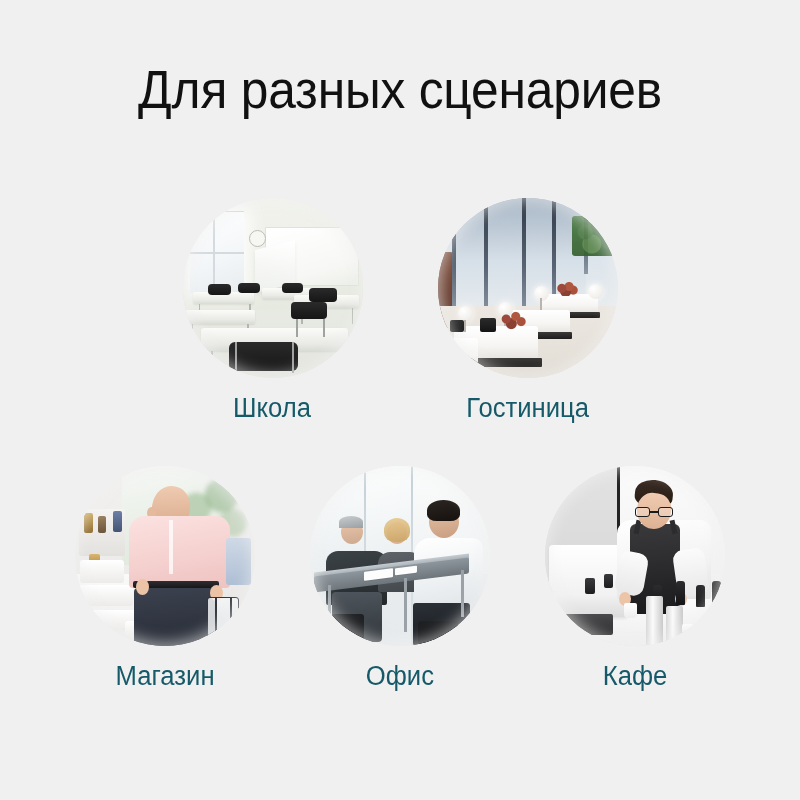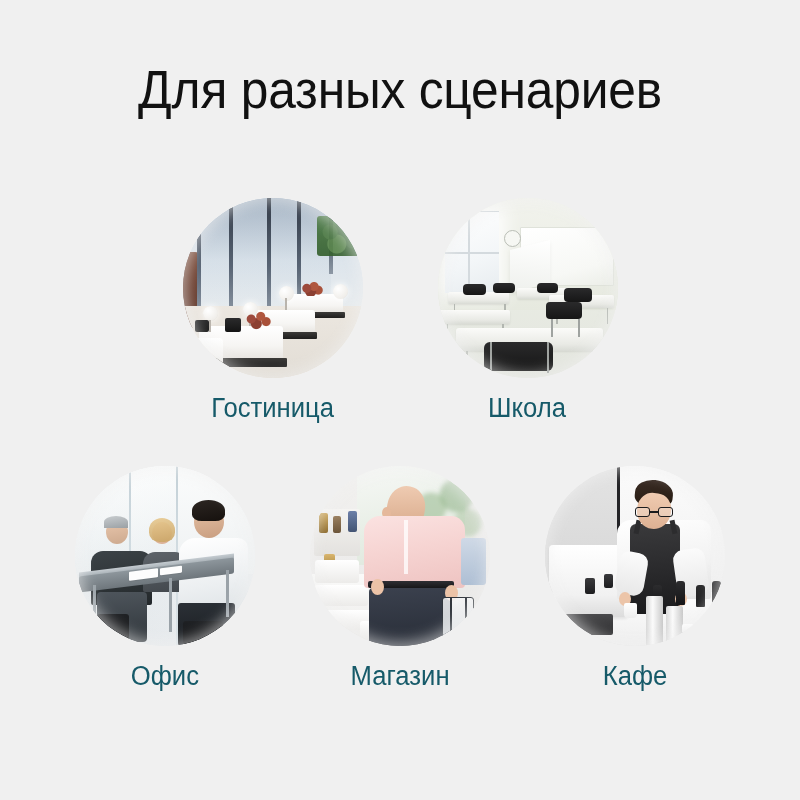--- a/index.html
+++ b/index.html
@@ -366,20 +366,64 @@
   }
 </style>
 </head>
 <body>
 
 <div id="page">
 
   <h1 class="page-title">Для разных сценариев</h1>
 
   <div class="row row-top">
+
+    <div class="scenario">
+      <div class="circle-frame">
+        <div class="scene sc-school">
+          <div class="wall"></div>
+          <div class="window"></div>
+          <div class="winbar" style="left:4%;top:7%;width:30%;height:1.5px;"></div>
+          <div class="winbar" style="left:4%;top:30%;width:30%;height:1.5px;"></div>
+          <div class="winbar" style="left:17%;top:7%;width:1.5px;height:46%;"></div>
+          <div class="whiteboard"></div>
+          <div class="clock"></div>
+          <div class="screen"></div>
+
+          <div class="desk" style="left:6%;top:52%;width:34%;height:7%;"></div>
+          <div class="deskleg" style="left:9%;top:59%;height:9%;"></div>
+          <div class="deskleg" style="left:37%;top:59%;height:9%;"></div>
+          <div class="desk" style="left:44%;top:50%;width:32%;height:6%;"></div>
+          <div class="desk" style="left:62%;top:54%;width:36%;height:7%;"></div>
+          <div class="deskleg" style="left:66%;top:61%;height:9%;"></div>
+          <div class="deskleg" style="left:94%;top:61%;height:9%;"></div>
+
+          <div class="desk" style="left:0%;top:62%;width:40%;height:8%;"></div>
+          <div class="deskleg" style="left:5%;top:70%;height:11%;"></div>
+          <div class="deskleg" style="left:36%;top:70%;height:11%;"></div>
+
+          <div class="desk" style="left:10%;top:72%;width:82%;height:13%;border-radius:3px;"></div>
+          <div class="deskleg" style="left:16%;top:85%;height:14%;width:2px;"></div>
+          <div class="deskleg" style="left:86%;top:85%;height:14%;width:2px;"></div>
+
+          <div class="chair" style="left:14%;top:48%;width:13%;height:6%;"></div>
+          <div class="chair" style="left:31%;top:47%;width:12%;height:6%;"></div>
+          <div class="chair" style="left:55%;top:47%;width:12%;height:6%;"></div>
+          <div class="chair" style="left:70%;top:50%;width:16%;height:8%;"></div>
+          <div class="chair" style="left:60%;top:58%;width:20%;height:9%;"></div>
+          <div class="chairleg" style="left:63%;top:67%;height:10%;"></div>
+          <div class="chairleg" style="left:78%;top:67%;height:10%;"></div>
+          <div class="chair" style="left:26%;top:80%;width:38%;height:16%;border-radius:6px;"></div>
+          <div class="chairleg" style="left:29%;top:80%;height:17%;"></div>
+          <div class="chairleg" style="left:61%;top:80%;height:17%;"></div>
+        </div>
+        <div class="soft-vignette"></div>
+      </div>
+      <div class="scenario-label">Школа</div>
+    </div>
 
     <div class="scenario">
       <div class="circle-frame">
         <div class="scene sc-hotel">
           <div class="sky"></div>
           <div class="darkpanel"></div>
           <div class="glass-pane" style="left:16px;width:30px;"></div>
           <div class="glass-pane" style="left:50px;width:34px;"></div>
           <div class="glass-pane" style="left:88px;width:26px;"></div>
           <div class="glass-pane" style="left:118px;width:30px;"></div>
@@ -410,105 +454,23 @@
           <div class="lamp" style="left:20px;top:108px;"></div>
           <div class="lampstem" style="left:26px;top:122px;height:12px;"></div>
           <div class="blackchair" style="left:42px;top:120px;width:16px;height:14px;"></div>
           <div class="blackchair" style="left:12px;top:122px;width:14px;height:12px;"></div>
         </div>
         <div class="soft-vignette"></div>
       </div>
       <div class="scenario-label">Гостиница</div>
     </div>
 
-    <div class="scenario">
-      <div class="circle-frame">
-        <div class="scene sc-school">
-          <div class="wall"></div>
-          <div class="window"></div>
-          <div class="winbar" style="left:4%;top:7%;width:30%;height:1.5px;"></div>
-          <div class="winbar" style="left:4%;top:30%;width:30%;height:1.5px;"></div>
-          <div class="winbar" style="left:17%;top:7%;width:1.5px;height:46%;"></div>
-          <div class="whiteboard"></div>
-          <div class="clock"></div>
-          <div class="screen"></div>
-
-          <div class="desk" style="left:6%;top:52%;width:34%;height:7%;"></div>
-          <div class="deskleg" style="left:9%;top:59%;height:9%;"></div>
-          <div class="deskleg" style="left:37%;top:59%;height:9%;"></div>
-          <div class="desk" style="left:44%;top:50%;width:32%;height:6%;"></div>
-          <div class="desk" style="left:62%;top:54%;width:36%;height:7%;"></div>
-          <div class="deskleg" style="left:66%;top:61%;height:9%;"></div>
-          <div class="deskleg" style="left:94%;top:61%;height:9%;"></div>
-
-          <div class="desk" style="left:0%;top:62%;width:40%;height:8%;"></div>
-          <div class="deskleg" style="left:5%;top:70%;height:11%;"></div>
-          <div class="deskleg" style="left:36%;top:70%;height:11%;"></div>
-
-          <div class="desk" style="left:10%;top:72%;width:82%;height:13%;border-radius:3px;"></div>
-          <div class="deskleg" style="left:16%;top:85%;height:14%;width:2px;"></div>
-          <div class="deskleg" style="left:86%;top:85%;height:14%;width:2px;"></div>
-
-          <div class="chair" style="left:14%;top:48%;width:13%;height:6%;"></div>
-          <div class="chair" style="left:31%;top:47%;width:12%;height:6%;"></div>
-          <div class="chair" style="left:55%;top:47%;width:12%;height:6%;"></div>
-          <div class="chair" style="left:70%;top:50%;width:16%;height:8%;"></div>
-          <div class="chair" style="left:60%;top:58%;width:20%;height:9%;"></div>
-          <div class="chairleg" style="left:63%;top:67%;height:10%;"></div>
-          <div class="chairleg" style="left:78%;top:67%;height:10%;"></div>
-          <div class="chair" style="left:26%;top:80%;width:38%;height:16%;border-radius:6px;"></div>
-          <div class="chairleg" style="left:29%;top:80%;height:17%;"></div>
-          <div class="chairleg" style="left:61%;top:80%;height:17%;"></div>
-        </div>
-        <div class="soft-vignette"></div>
-      </div>
-      <div class="scenario-label">Школа</div>
-    </div>
-
   </div>
 
   <div class="row row-bottom">
-
-    <div class="scenario">
-      <div class="circle-frame">
-        <div class="scene sc-office">
-          <div class="backwall"></div>
-          <div class="glasspane" style="left:0;width:30%;"></div>
-          <div class="glasspane" style="left:30%;width:26%;"></div>
-          <div class="glassdiv" style="left:30%;"></div>
-          <div class="glassdiv" style="left:56%;"></div>
-
-          <div class="p-head" style="left:17%;top:30%;width:22px;height:24px;background:linear-gradient(170deg,#e9c7ad,#cda98e);"></div>
-          <div class="p-head" style="left:16%;top:28%;width:24px;height:12px;background:linear-gradient(170deg,#c9cdd0,#9aa0a4);border-radius:50% 50% 0 0;"></div>
-          <div class="p-body" style="left:9%;top:47%;width:34%;height:30%;background:linear-gradient(170deg,#3c4347,#23282b);"></div>
-          <div class="p-body" style="left:12%;top:70%;width:28%;height:28%;background:linear-gradient(175deg,#4e555c,#30363b);border-radius:4px;"></div>
-
-          <div class="p-head" style="left:43%;top:31%;width:20px;height:22px;background:linear-gradient(170deg,#f0cdb4,#d9ae92);"></div>
-          <div class="p-head" style="left:41%;top:29%;width:26px;height:24px;background:linear-gradient(170deg,#e8c98f,#c9a465);border-radius:50% 50% 40% 40%;opacity:.9;"></div>
-          <div class="p-body" style="left:38%;top:48%;width:24%;height:22%;background:linear-gradient(170deg,#5e646a,#42474c);"></div>
-
-          <div class="p-head" style="left:66%;top:22%;width:30px;height:32px;background:linear-gradient(170deg,#e6c2a6,#c99e80);"></div>
-          <div class="p-head" style="left:65%;top:19%;width:33px;height:21px;background:linear-gradient(170deg,#2c2622,#16110e);border-radius:50% 50% 30% 30%;"></div>
-          <div class="p-body" style="left:58%;top:40%;width:38%;height:42%;background:linear-gradient(170deg,#ffffff,#eceff1 60%,#dde2e5);border-radius:16px 10px 2px 2px;"></div>
-          <div class="p-body" style="left:57%;top:76%;width:32%;height:24%;background:linear-gradient(175deg,#2b3036,#181b1f);border-radius:3px;"></div>
-
-          <div class="tabletop"></div>
-          <div class="table"></div>
-          <div class="tableleg" style="left:10%;top:66%;height:28%;"></div>
-          <div class="tableleg" style="left:52%;top:62%;height:30%;"></div>
-          <div class="tableleg" style="left:84%;top:58%;height:26%;"></div>
-          <div class="paper" style="left:30%;top:58%;width:16%;height:5%;transform:skewY(-7deg);"></div>
-          <div class="paper" style="left:47%;top:56%;width:12%;height:4%;transform:skewY(-7deg);"></div>
-          <div class="chairdark" style="left:12%;top:82%;width:18%;height:16%;"></div>
-          <div class="chairdark" style="left:60%;top:86%;width:22%;height:13%;"></div>
-        </div>
-        <div class="soft-vignette"></div>
-      </div>
-      <div class="scenario-label">Офис</div>
-    </div>
 
     <div class="scenario">
       <div class="circle-frame">
         <div class="scene sc-store">
           <div class="bgwindow"></div>
           <div class="foliage"></div>
           <div class="shelfbox"></div>
           <div class="trinket" style="left:5%;top:26%;width:9px;height:20px;background:linear-gradient(180deg,#c9a04f,#8c6a2c);"></div>
           <div class="trinket" style="left:13%;top:28%;width:8px;height:17px;background:linear-gradient(180deg,#9a7f5e,#6c553a);"></div>
           <div class="trinket" style="left:21%;top:25%;width:9px;height:21px;background:linear-gradient(180deg,#6d7fa8,#445474);"></div>
@@ -527,20 +489,58 @@
           <div class="hand" style="left:34%;top:63%;"></div>
           <div class="hand" style="left:75%;top:66%;"></div>
           <div class="basket"></div>
           <div class="basketbar" style="right:13%;bottom:4%;height:42px;"></div>
           <div class="basketbar" style="right:21%;bottom:4%;height:42px;"></div>
           <div class="whitegoods" style="right:2%;top:40%;width:14%;height:26%;background:linear-gradient(180deg,#cfd9e6,#aebfd4);"></div>
         </div>
         <div class="soft-vignette"></div>
       </div>
       <div class="scenario-label">Магазин</div>
+    </div>
+
+    <div class="scenario">
+      <div class="circle-frame">
+        <div class="scene sc-office">
+          <div class="backwall"></div>
+          <div class="glasspane" style="left:0;width:30%;"></div>
+          <div class="glasspane" style="left:30%;width:26%;"></div>
+          <div class="glassdiv" style="left:30%;"></div>
+          <div class="glassdiv" style="left:56%;"></div>
+
+          <div class="p-head" style="left:17%;top:30%;width:22px;height:24px;background:linear-gradient(170deg,#e9c7ad,#cda98e);"></div>
+          <div class="p-head" style="left:16%;top:28%;width:24px;height:12px;background:linear-gradient(170deg,#c9cdd0,#9aa0a4);border-radius:50% 50% 0 0;"></div>
+          <div class="p-body" style="left:9%;top:47%;width:34%;height:30%;background:linear-gradient(170deg,#3c4347,#23282b);"></div>
+          <div class="p-body" style="left:12%;top:70%;width:28%;height:28%;background:linear-gradient(175deg,#4e555c,#30363b);border-radius:4px;"></div>
+
+          <div class="p-head" style="left:43%;top:31%;width:20px;height:22px;background:linear-gradient(170deg,#f0cdb4,#d9ae92);"></div>
+          <div class="p-head" style="left:41%;top:29%;width:26px;height:24px;background:linear-gradient(170deg,#e8c98f,#c9a465);border-radius:50% 50% 40% 40%;opacity:.9;"></div>
+          <div class="p-body" style="left:38%;top:48%;width:24%;height:22%;background:linear-gradient(170deg,#5e646a,#42474c);"></div>
+
+          <div class="p-head" style="left:66%;top:22%;width:30px;height:32px;background:linear-gradient(170deg,#e6c2a6,#c99e80);"></div>
+          <div class="p-head" style="left:65%;top:19%;width:33px;height:21px;background:linear-gradient(170deg,#2c2622,#16110e);border-radius:50% 50% 30% 30%;"></div>
+          <div class="p-body" style="left:58%;top:40%;width:38%;height:42%;background:linear-gradient(170deg,#ffffff,#eceff1 60%,#dde2e5);border-radius:16px 10px 2px 2px;"></div>
+          <div class="p-body" style="left:57%;top:76%;width:32%;height:24%;background:linear-gradient(175deg,#2b3036,#181b1f);border-radius:3px;"></div>
+
+          <div class="tabletop"></div>
+          <div class="table"></div>
+          <div class="tableleg" style="left:10%;top:66%;height:28%;"></div>
+          <div class="tableleg" style="left:52%;top:62%;height:30%;"></div>
+          <div class="tableleg" style="left:84%;top:58%;height:26%;"></div>
+          <div class="paper" style="left:30%;top:58%;width:16%;height:5%;transform:skewY(-7deg);"></div>
+          <div class="paper" style="left:47%;top:56%;width:12%;height:4%;transform:skewY(-7deg);"></div>
+          <div class="chairdark" style="left:12%;top:82%;width:18%;height:16%;"></div>
+          <div class="chairdark" style="left:60%;top:86%;width:22%;height:13%;"></div>
+        </div>
+        <div class="soft-vignette"></div>
+      </div>
+      <div class="scenario-label">Офис</div>
     </div>
 
     <div class="scenario">
       <div class="circle-frame">
         <div class="scene sc-cafe">
           <div class="wall-l"></div>
           <div class="wall-r"></div>
           <div class="seam"></div>
           <div class="counter"></div>
           <div class="machine"></div>

